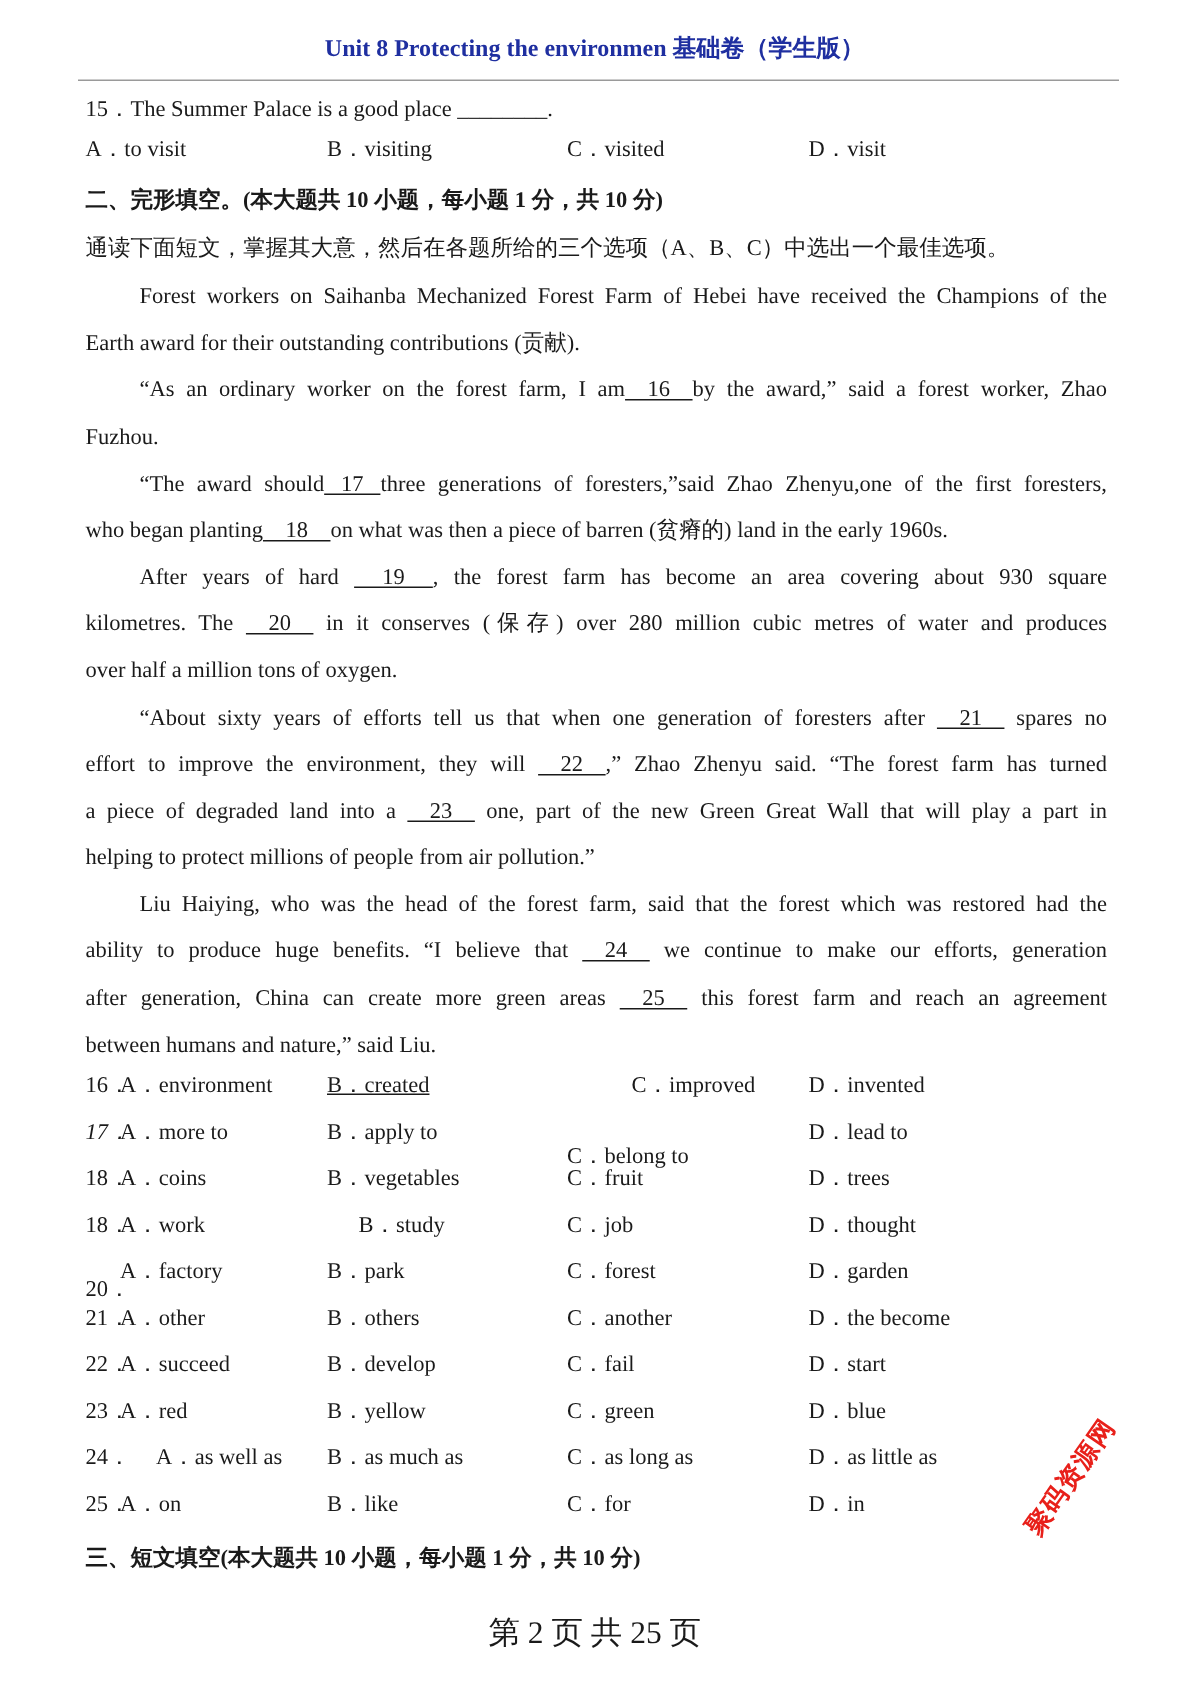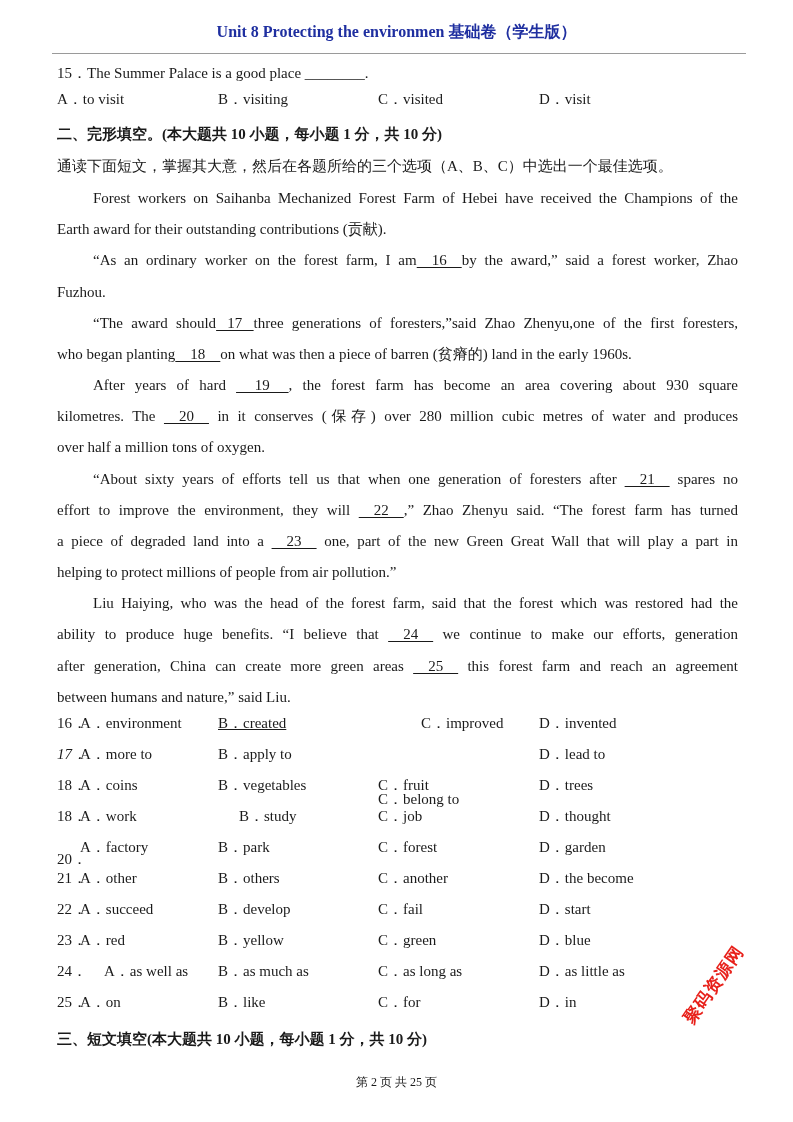--- a/index.html
+++ b/index.html
@@ -21,21 +21,21 @@
   .just { width: 681px; text-align: justify; text-align-last: justify; white-space: normal; }
   .just.indent { width: 645px; }
   .bold { font-weight: bold; }
   .blank { display: inline-block; text-decoration: underline; text-underline-offset: 2px; }
   .opt { position: absolute; white-space: nowrap; }
   .colA { left: 57px; }
   .colB { left: 218px; }
   .colC { left: 378px; }
   .colD { left: 539px; }
   .footer {
-    position: absolute; left: 0; width: 793px; top: 1074px; text-align: center; font-size: 12px;
+    position: absolute; left: 0; width: 793px; top: 1074px; text-align: center; font-size: 21px;
   }
   .watermark {
     position: absolute; left: 688px; top: 1010px; color: #e8201a; font-weight: bold;
     font-family: "DejaVu Sans", sans-serif; font-size: 17px;
     transform: rotate(-55deg); transform-origin: left center; white-space: nowrap; letter-spacing: 1px;
   }
 </style>
 </head>
 <body>
 
@@ -99,21 +99,21 @@
       <div class="opt" style="left: 57px; top: 714px;">16．</div>
       <div class="opt" style="left: 80px; top: 714px;">A．environment</div>
       <div class="opt" style="left: 218px; top: 714px; text-decoration: underline;">B．created</div>
       <div class="opt" style="left: 378px; top: 714px; margin-left: 43px;">C．improved</div>
       <div class="opt" style="left: 539px; top: 714px;">D．invented</div>
     </div>
     <div>
       <div class="opt" style="left: 57px; top: 745px; font-style: italic;">17．</div>
       <div class="opt" style="left: 80px; top: 745px;">A．more to</div>
       <div class="opt" style="left: 218px; top: 745px;">B．apply to</div>
-      <div class="opt" style="left: 378px; top: 790px;">C．belong to</div>
+      <div class="opt" style="left: 378px; top: 761px;">C．belong to</div>
       <div class="opt" style="left: 539px; top: 745px;">D．lead to</div>
     </div>
     <div>
       <div class="opt" style="left: 57px; top: 776px;">18．</div>
       <div class="opt" style="left: 80px; top: 776px;">A．coins</div>
       <div class="opt" style="left: 218px; top: 776px;">B．vegetables</div>
       <div class="opt" style="left: 378px; top: 776px;">C．fruit</div>
       <div class="opt" style="left: 539px; top: 776px;">D．trees</div>
     </div>
     <div>

